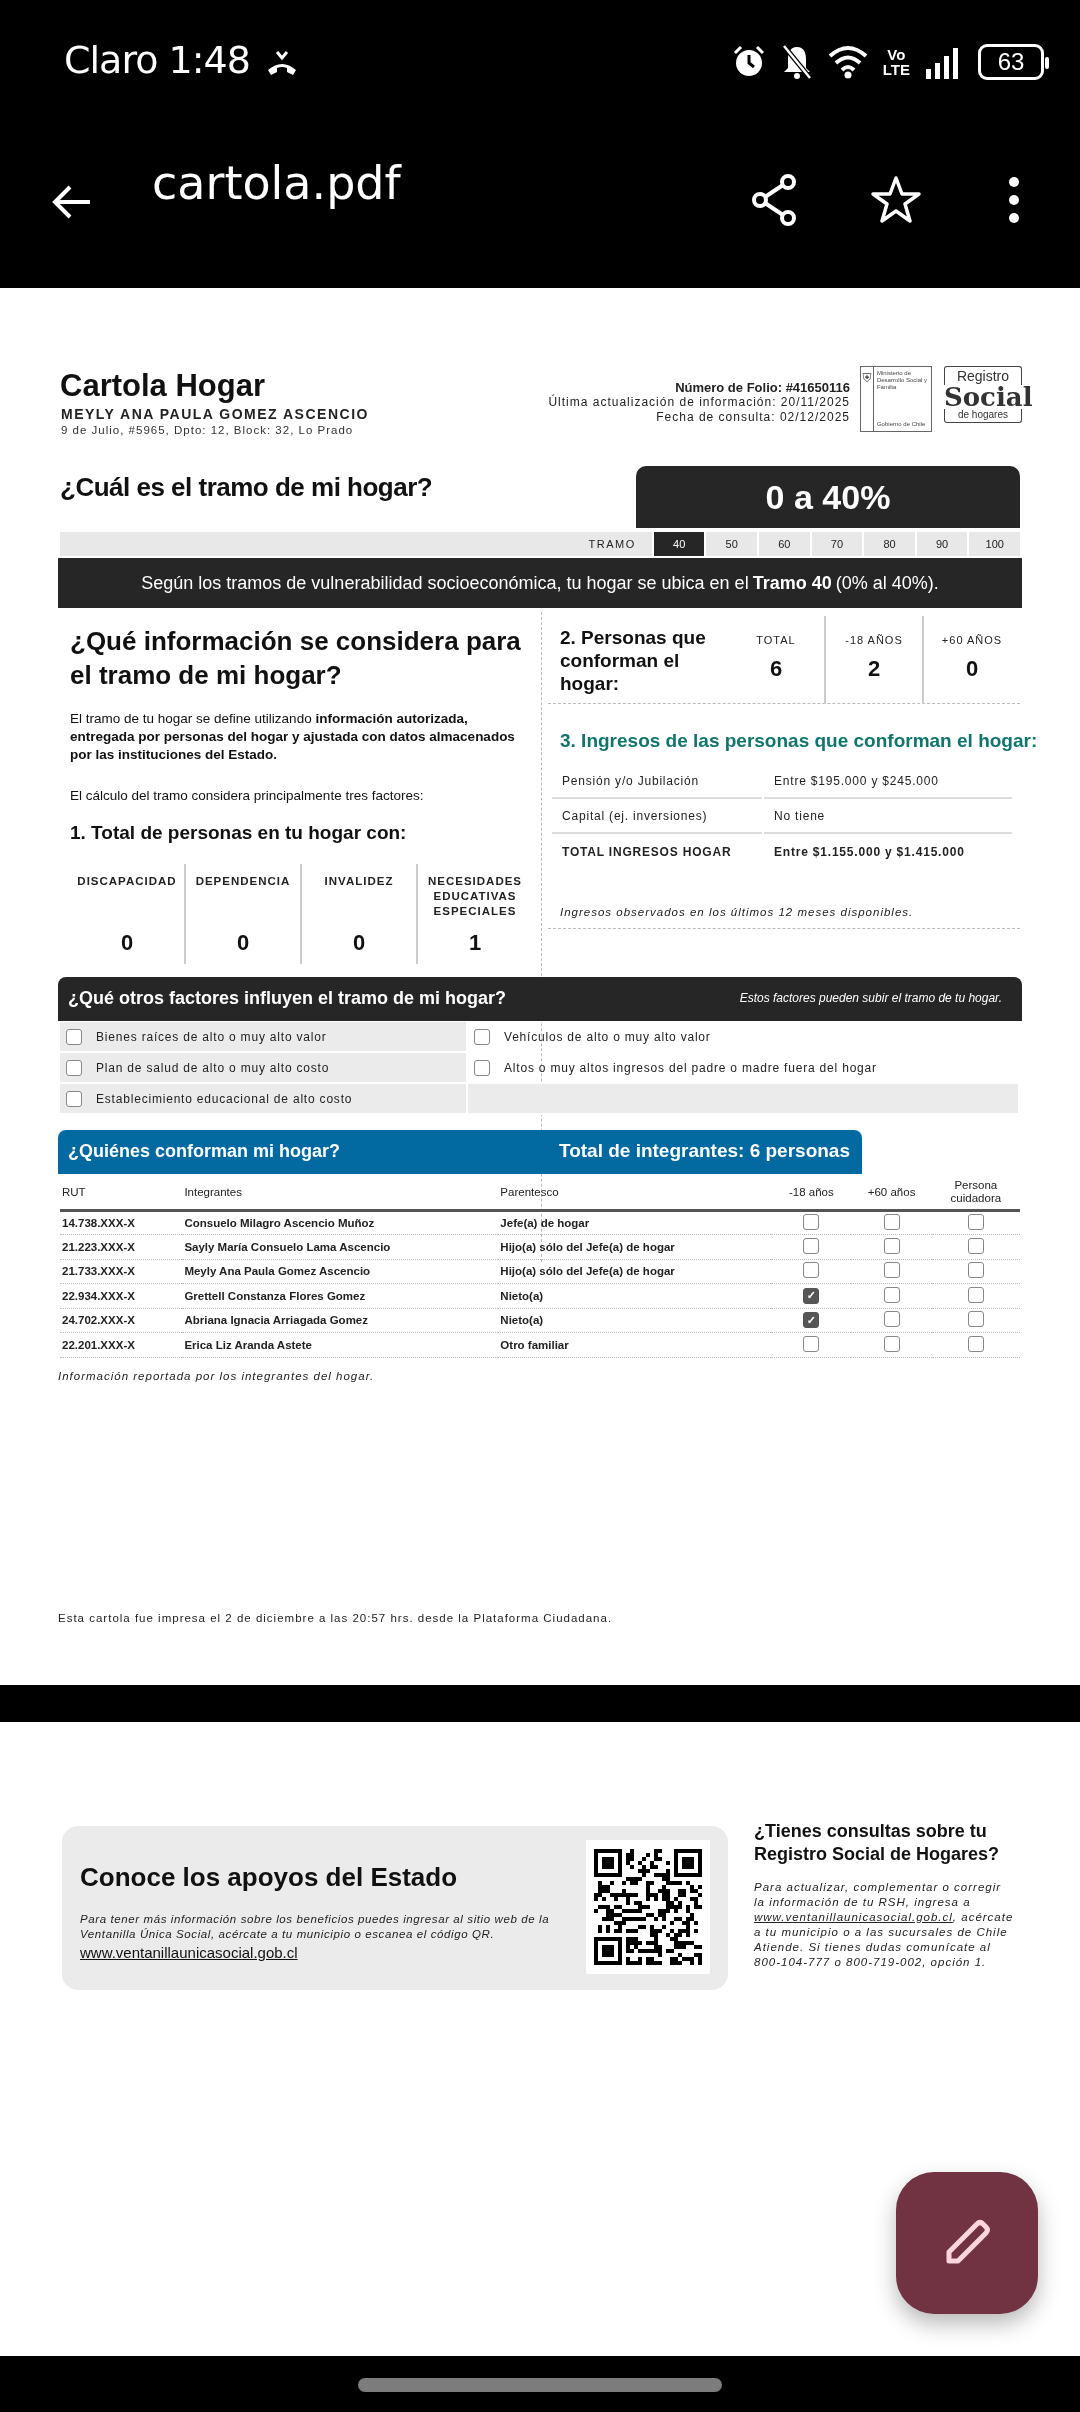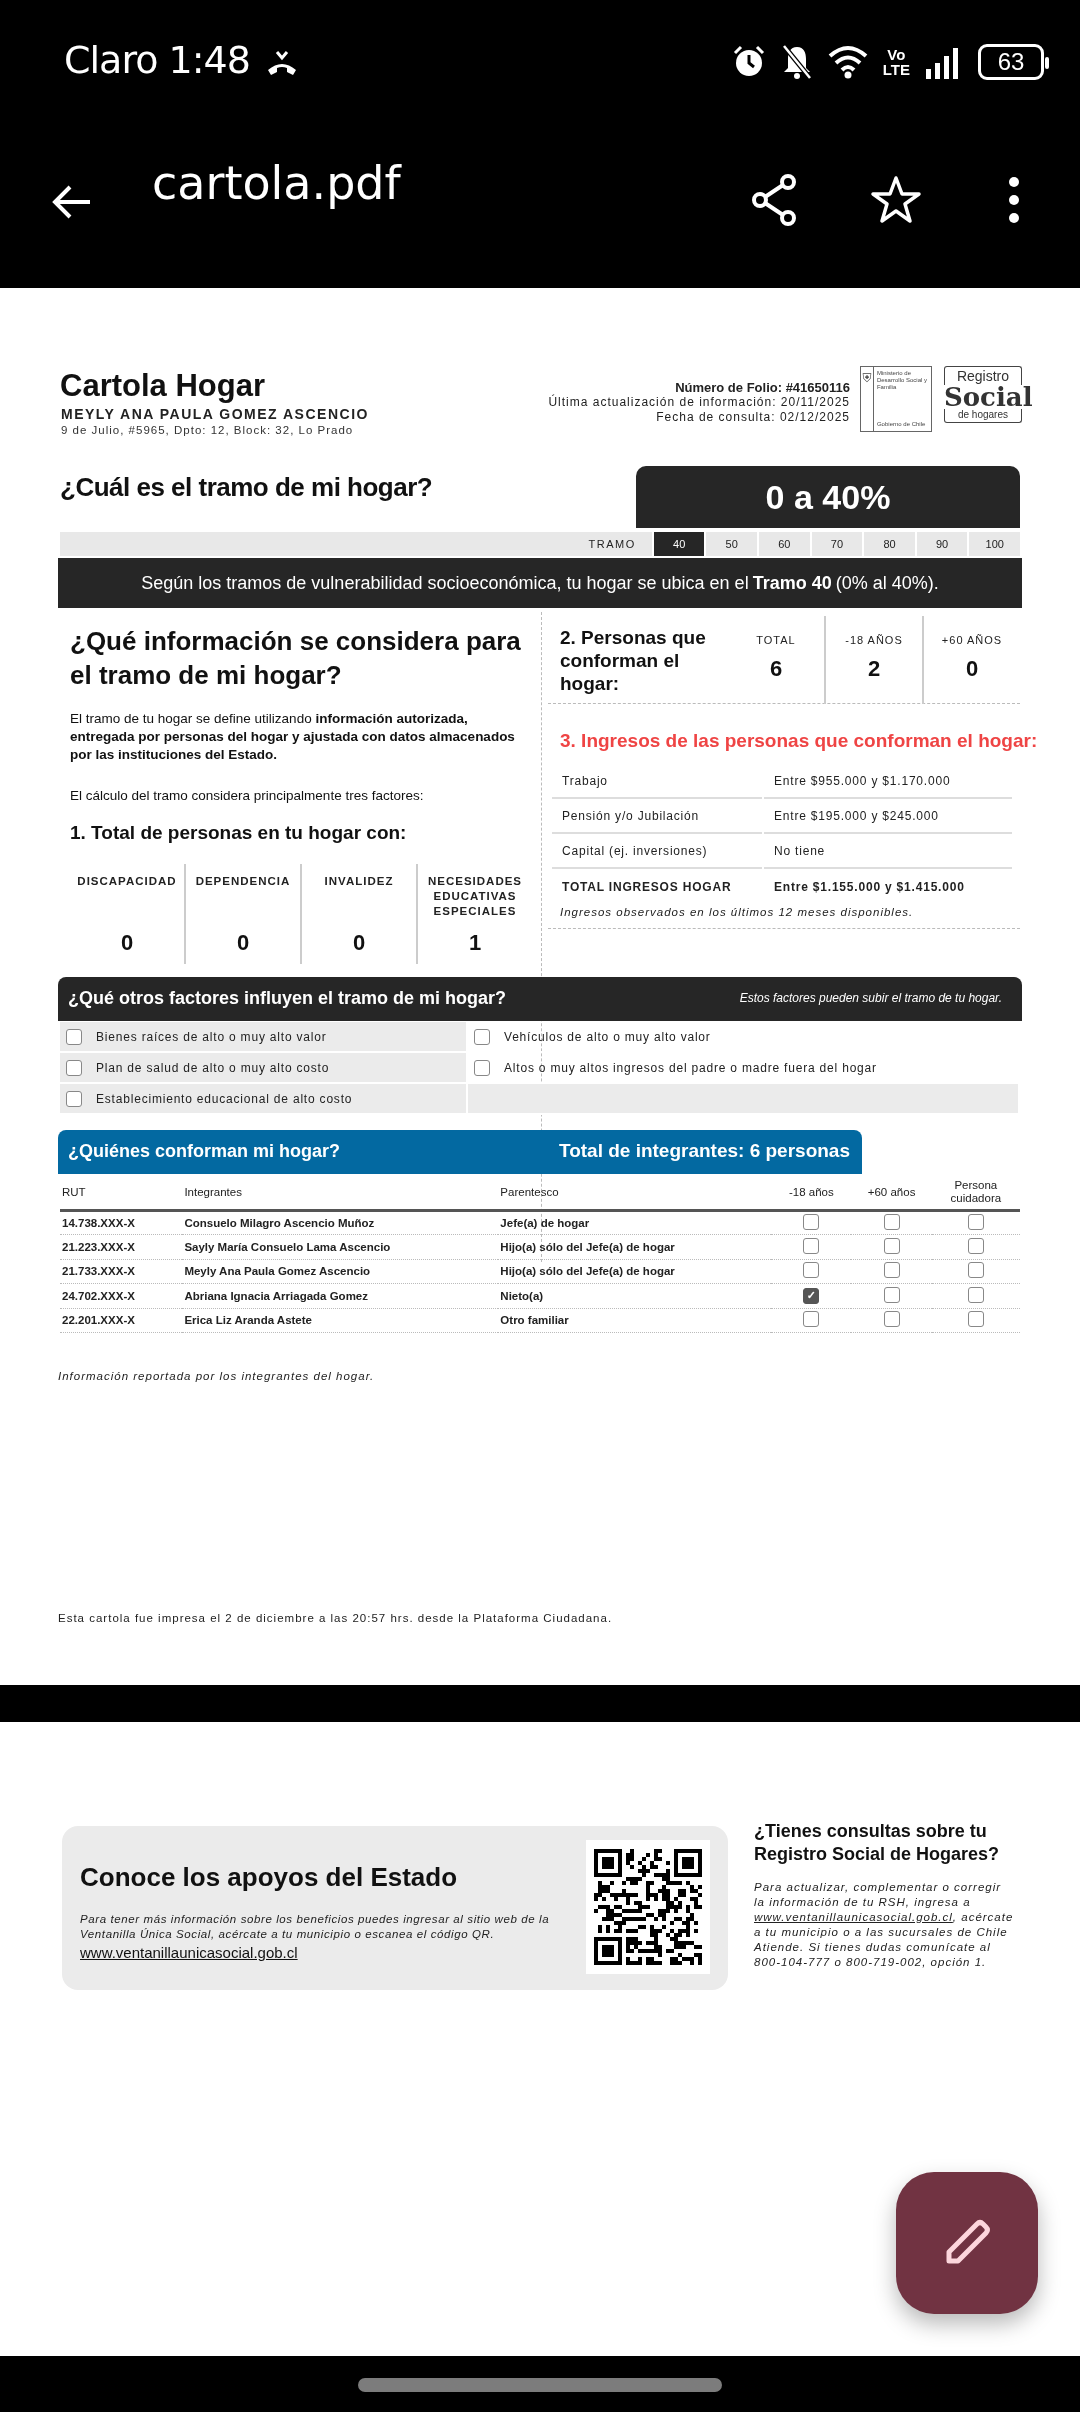--- a/index.html
+++ b/index.html
@@ -61,21 +61,21 @@
 
   
   #persons-block { position: absolute; left: 548px; top: 324px; width: 472px; height: 92px; border-bottom: 1.5px dashed #bbb; }
   #persons-title { position: absolute; left: 12px; top: 14px; width: 150px; font-size: 19px; font-weight: bold; line-height: 23px; color: #111; }
   #persons-grid { position: absolute; left: 180px; top: 4px; width: 292px; height: 88px; display: flex; }
   .p-cell { flex: 1; text-align: center; border-right: 2px solid #ccc; padding-top: 18px; }
   .p-cell:last-child { border-right: none; }
   .p-label { font-size: 11px; letter-spacing: 1px; color: #222; }
   .p-value { font-size: 22px; font-weight: bold; margin-top: 10px; color: #111; }
 
-  #income-title { position: absolute; left: 560px; top: 442px; font-size: 19px; font-weight: bold; color: #ef4444; }
+  #income-title { position: absolute; left: 560px; top: 442px; font-size: 19px; font-weight: bold; color: #0f766e; }
   #income-table { position: absolute; left: 552px; top: 476px; width: 460px; }
   .inc-row { display: flex; height: 35px; align-items: center; font-size: 12px; letter-spacing: 0.8px; color: #222; }
   .inc-row .k { width: 210px; padding-left: 10px; height: 100%; display: flex; align-items: center; border-bottom: 2px solid #ddd; margin-right: 2px; }
   .inc-row .v { flex: 1; padding-left: 10px; height: 100%; display: flex; align-items: center; border-bottom: 2px solid #ddd; }
   .inc-row.total .k, .inc-row.total .v { border-bottom: none; font-weight: bold; }
   #income-note { position: absolute; left: 560px; top: 618px; font-size: 11.5px; font-style: italic; letter-spacing: 1px; color: #222; }
   #income-end { position: absolute; left: 548px; top: 640px; width: 472px; border-bottom: 1.5px dashed #bbb; }
 
   
   #factors-header { position: absolute; left: 58px; top: 689px; width: 964px; height: 44px; background: #262626; border-radius: 8px 8px 0 0; color: #fff; }
@@ -270,24 +270,20 @@
       </div>
       <div class="p-cell">
         <div class="p-label">+60 AÑOS</div>
         <div class="p-value">0</div>
       </div>
     </div>
   </div>
 
   <div id="income-title">3. Ingresos de las personas que conforman el hogar:</div>
   <div id="income-table">
-    <div class="inc-row">
-      <div class="k">Trabajo</div>
-      <div class="v">Entre $955.000 y $1.170.000</div>
-    </div>
     <div class="inc-row">
       <div class="k">Pensión y/o Jubilación</div>
       <div class="v">Entre $195.000 y $245.000</div>
     </div>
     <div class="inc-row">
       <div class="k">Capital (ej. inversiones)</div>
       <div class="v">No tiene</div>
     </div>
     <div class="inc-row total">
       <div class="k">TOTAL INGRESOS HOGAR</div>
@@ -355,20 +351,30 @@
           <td>Hijo(a) sólo del Jefe(a) de hogar</td>
           <td class="c"><span class="cbox"></span></td>
           <td class="c"><span class="cbox"></span></td>
           <td class="c"><span class="cbox"></span></td>
         </tr>
         <tr>
           <td>21.733.XXX-X</td>
           <td>Meyly Ana Paula Gomez Ascencio</td>
           <td>Hijo(a) sólo del Jefe(a) de hogar</td>
           <td class="c"><span class="cbox"></span></td>
+          <td class="c"><span class="cbox"></span></td>
+          <td class="c"><span class="cbox"></span></td>
+        </tr>
+        <tr>
+          <td>22.934.XXX-X</td>
+          <td>Grettell Constanza Flores Gomez</td>
+          <td>Nieto(a)</td>
+          <td class="c"><span class="cbox checked">
+              <span>✓</span>
+            </span></td>
           <td class="c"><span class="cbox"></span></td>
           <td class="c"><span class="cbox"></span></td>
         </tr>
         <tr>
           <td>24.702.XXX-X</td>
           <td>Abriana Ignacia Arriagada Gomez</td>
           <td>Nieto(a)</td>
           <td class="c"><span class="cbox checked">
               <span>✓</span>
             </span></td>

